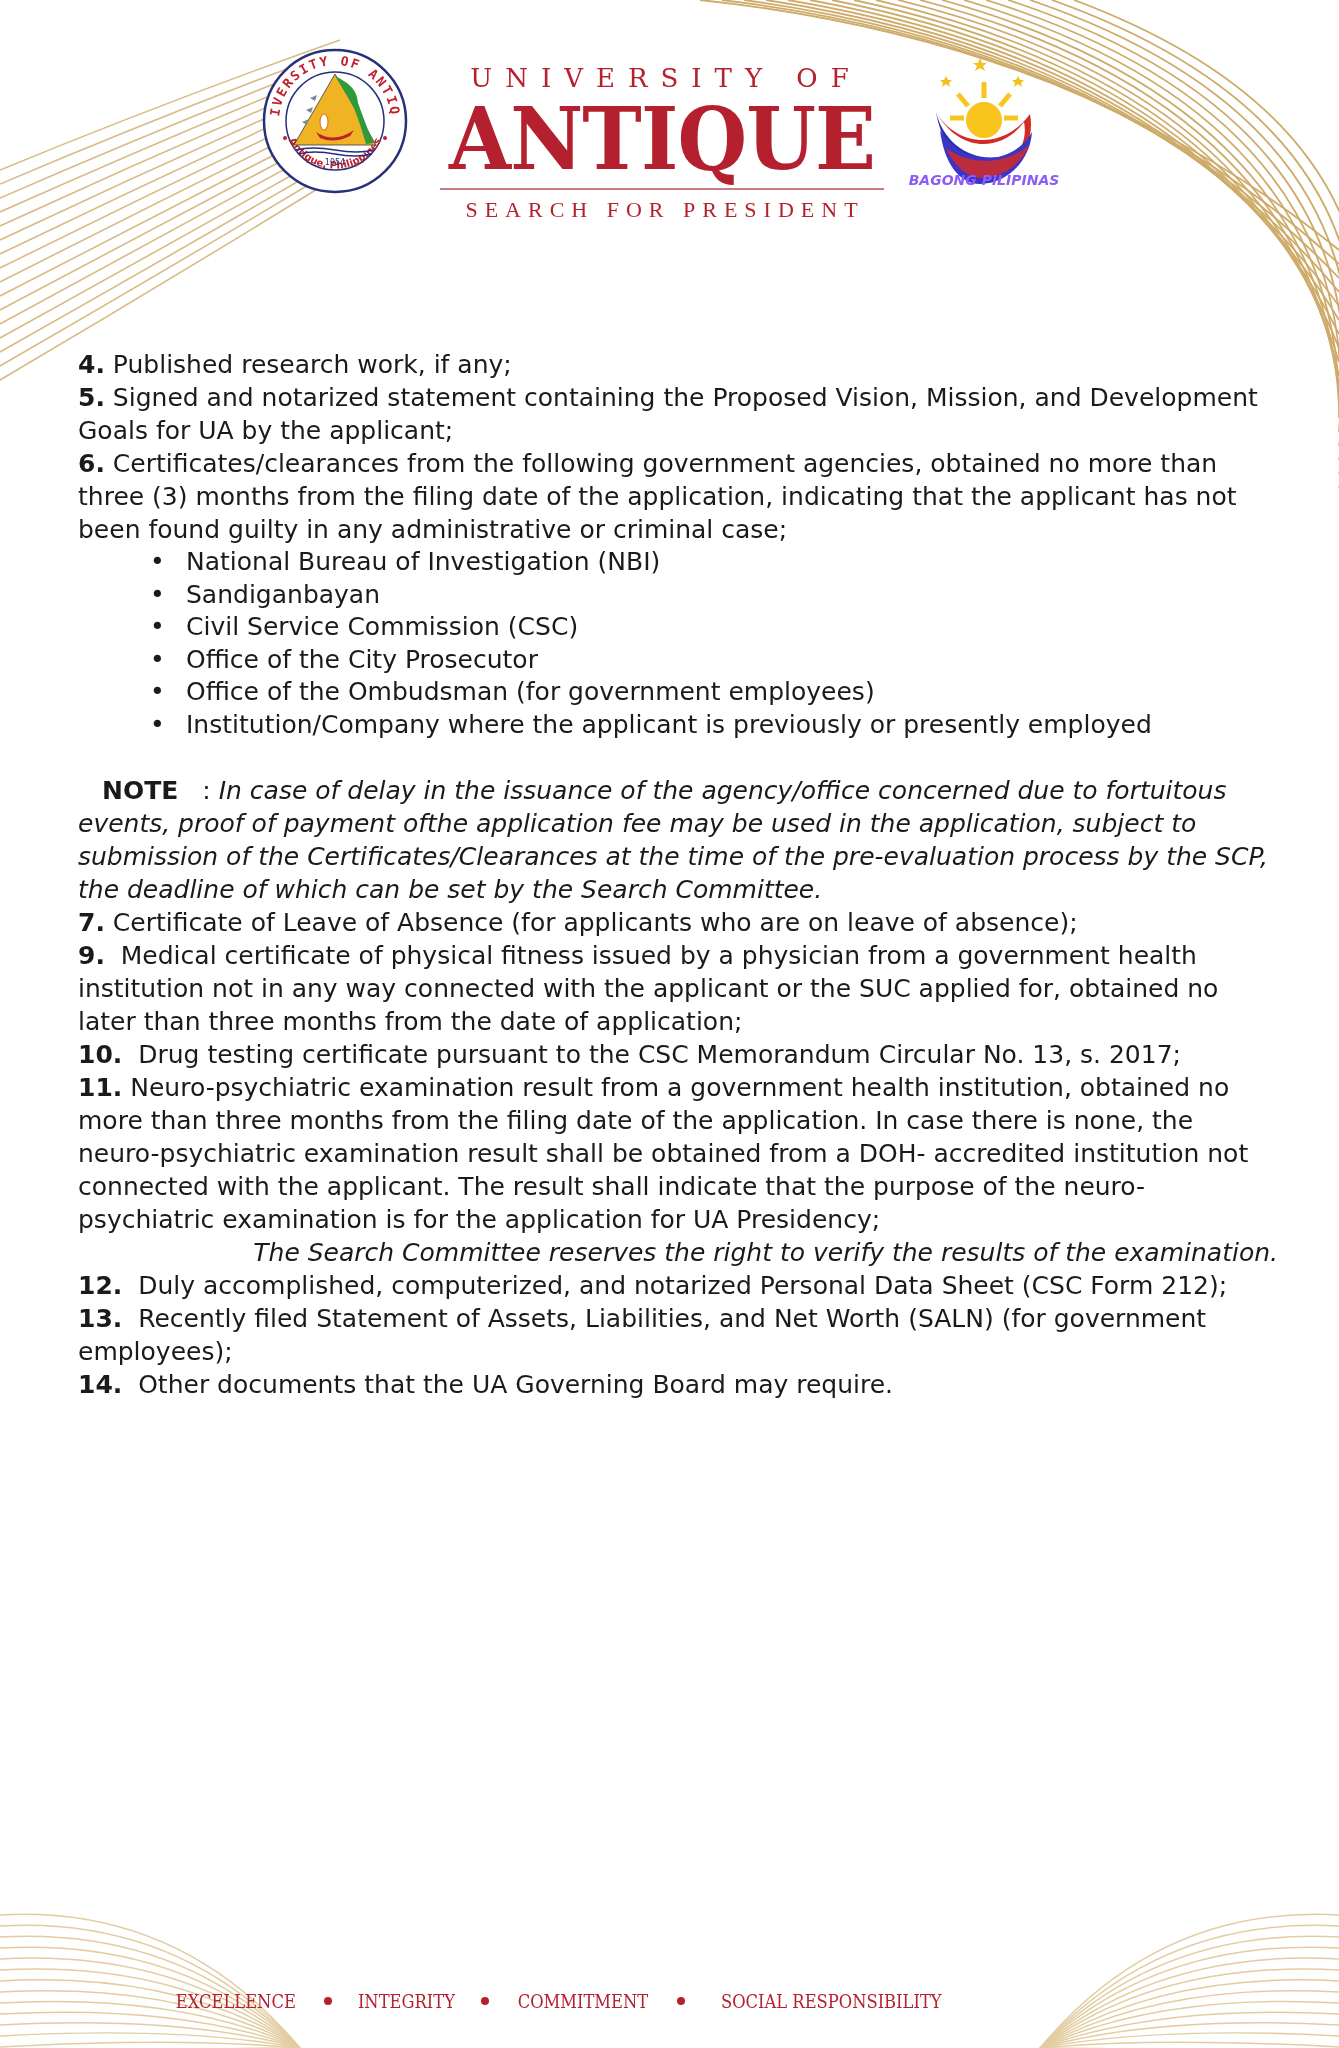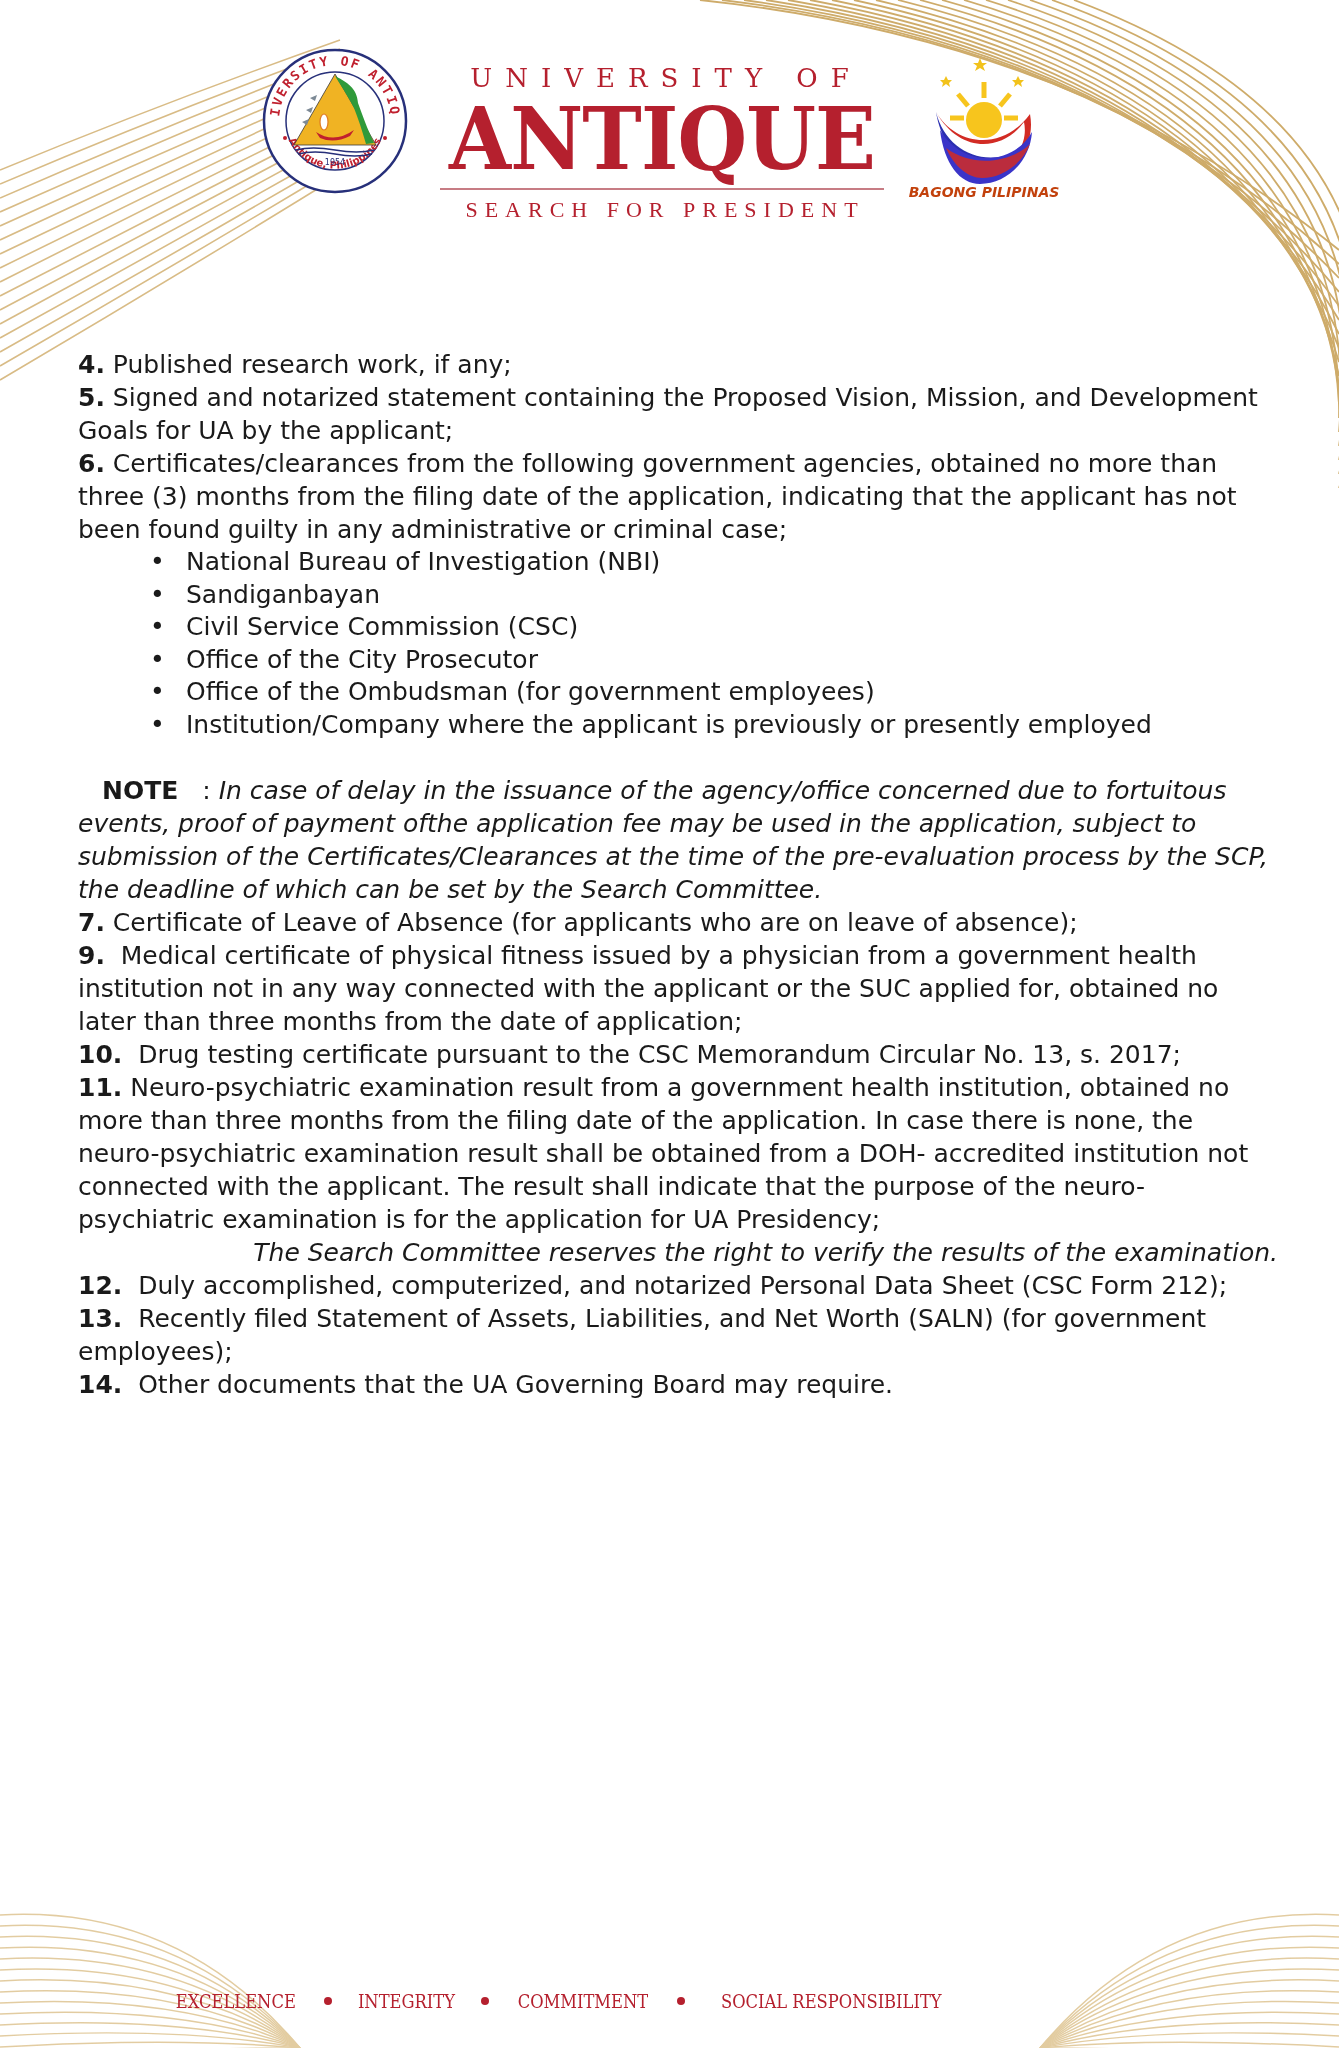--- a/index.html
+++ b/index.html
@@ -7,21 +7,21 @@
          font-family: "DejaVu Sans", sans-serif; color: #1a1a1a; }
   .bg-curves { position: absolute; left: 0; top: 0; width: 1339px; height: 2048px; pointer-events: none; }
   .header { position: absolute; left: 0; top: 0; width: 1339px; height: 240px; }
   .seal { position: absolute; left: 262px; top: 48px; width: 146px; height: 146px; }
   .title-block { position: absolute; left: 432px; top: 58px; width: 460px; text-align: center; color: #b5202e; }
   .title-top { font-family: "DejaVu Serif", serif; font-size: 26px; letter-spacing: 13px; line-height: 40px; font-weight: normal; white-space: nowrap; margin-left: 8px; }
   .title-main { font-family: "DejaVu Serif", serif; font-weight: bold; font-size: 86px; line-height: 86px; letter-spacing: -1px; margin-top: -2px; transform: scaleX(0.93); white-space: nowrap; }
   .title-rule { height: 2px; background: #c77c84; margin: 6px 8px 0 8px; position: relative; }
   .title-sub { font-family: Liberation Serif, serif; font-size: 22px; letter-spacing: 7px; line-height: 32px; white-space: nowrap; margin-top: 4px; margin-left: 6px; }
   .bp-logo { position: absolute; left: 906px; top: 52px; width: 156px; height: 150px; }
-  .bp-label { position: absolute; left: 906px; top: 184px; width: 156px; text-align: center; font-family: "DejaVu Sans", sans-serif; font-weight: bold; font-style: italic; font-size: 14px; color: #c2410c; letter-spacing: 0px; white-space: nowrap; }
+  .bp-label { position: absolute; left: 906px; top: 172px; width: 156px; text-align: center; font-family: "DejaVu Sans", sans-serif; font-weight: bold; font-style: italic; font-size: 14px; color: #8b5cf6; letter-spacing: 0px; white-space: nowrap; }
 
   .content { position: absolute; left: 78px; top: 348px; width: 1200px; font-size: 25px; line-height: 33px; color: #1a1a1a; }
   .content p { margin: 0; }
   .item { margin-bottom: 33px; }
   .num { font-weight: bold; }
   .bullets { list-style: none; margin: 0 0 33px 0; padding: 0 0 0 72px; }
   .bullets li { position: relative; padding-left: 36px; line-height: 32.5px; }
   .bullets li .dot { position: absolute; left: 0; top: 0; }
   .note { font-style: italic; margin-bottom: 40px; }
   .note .note-label { font-style: normal; font-weight: bold; margin-left: 24px; }

